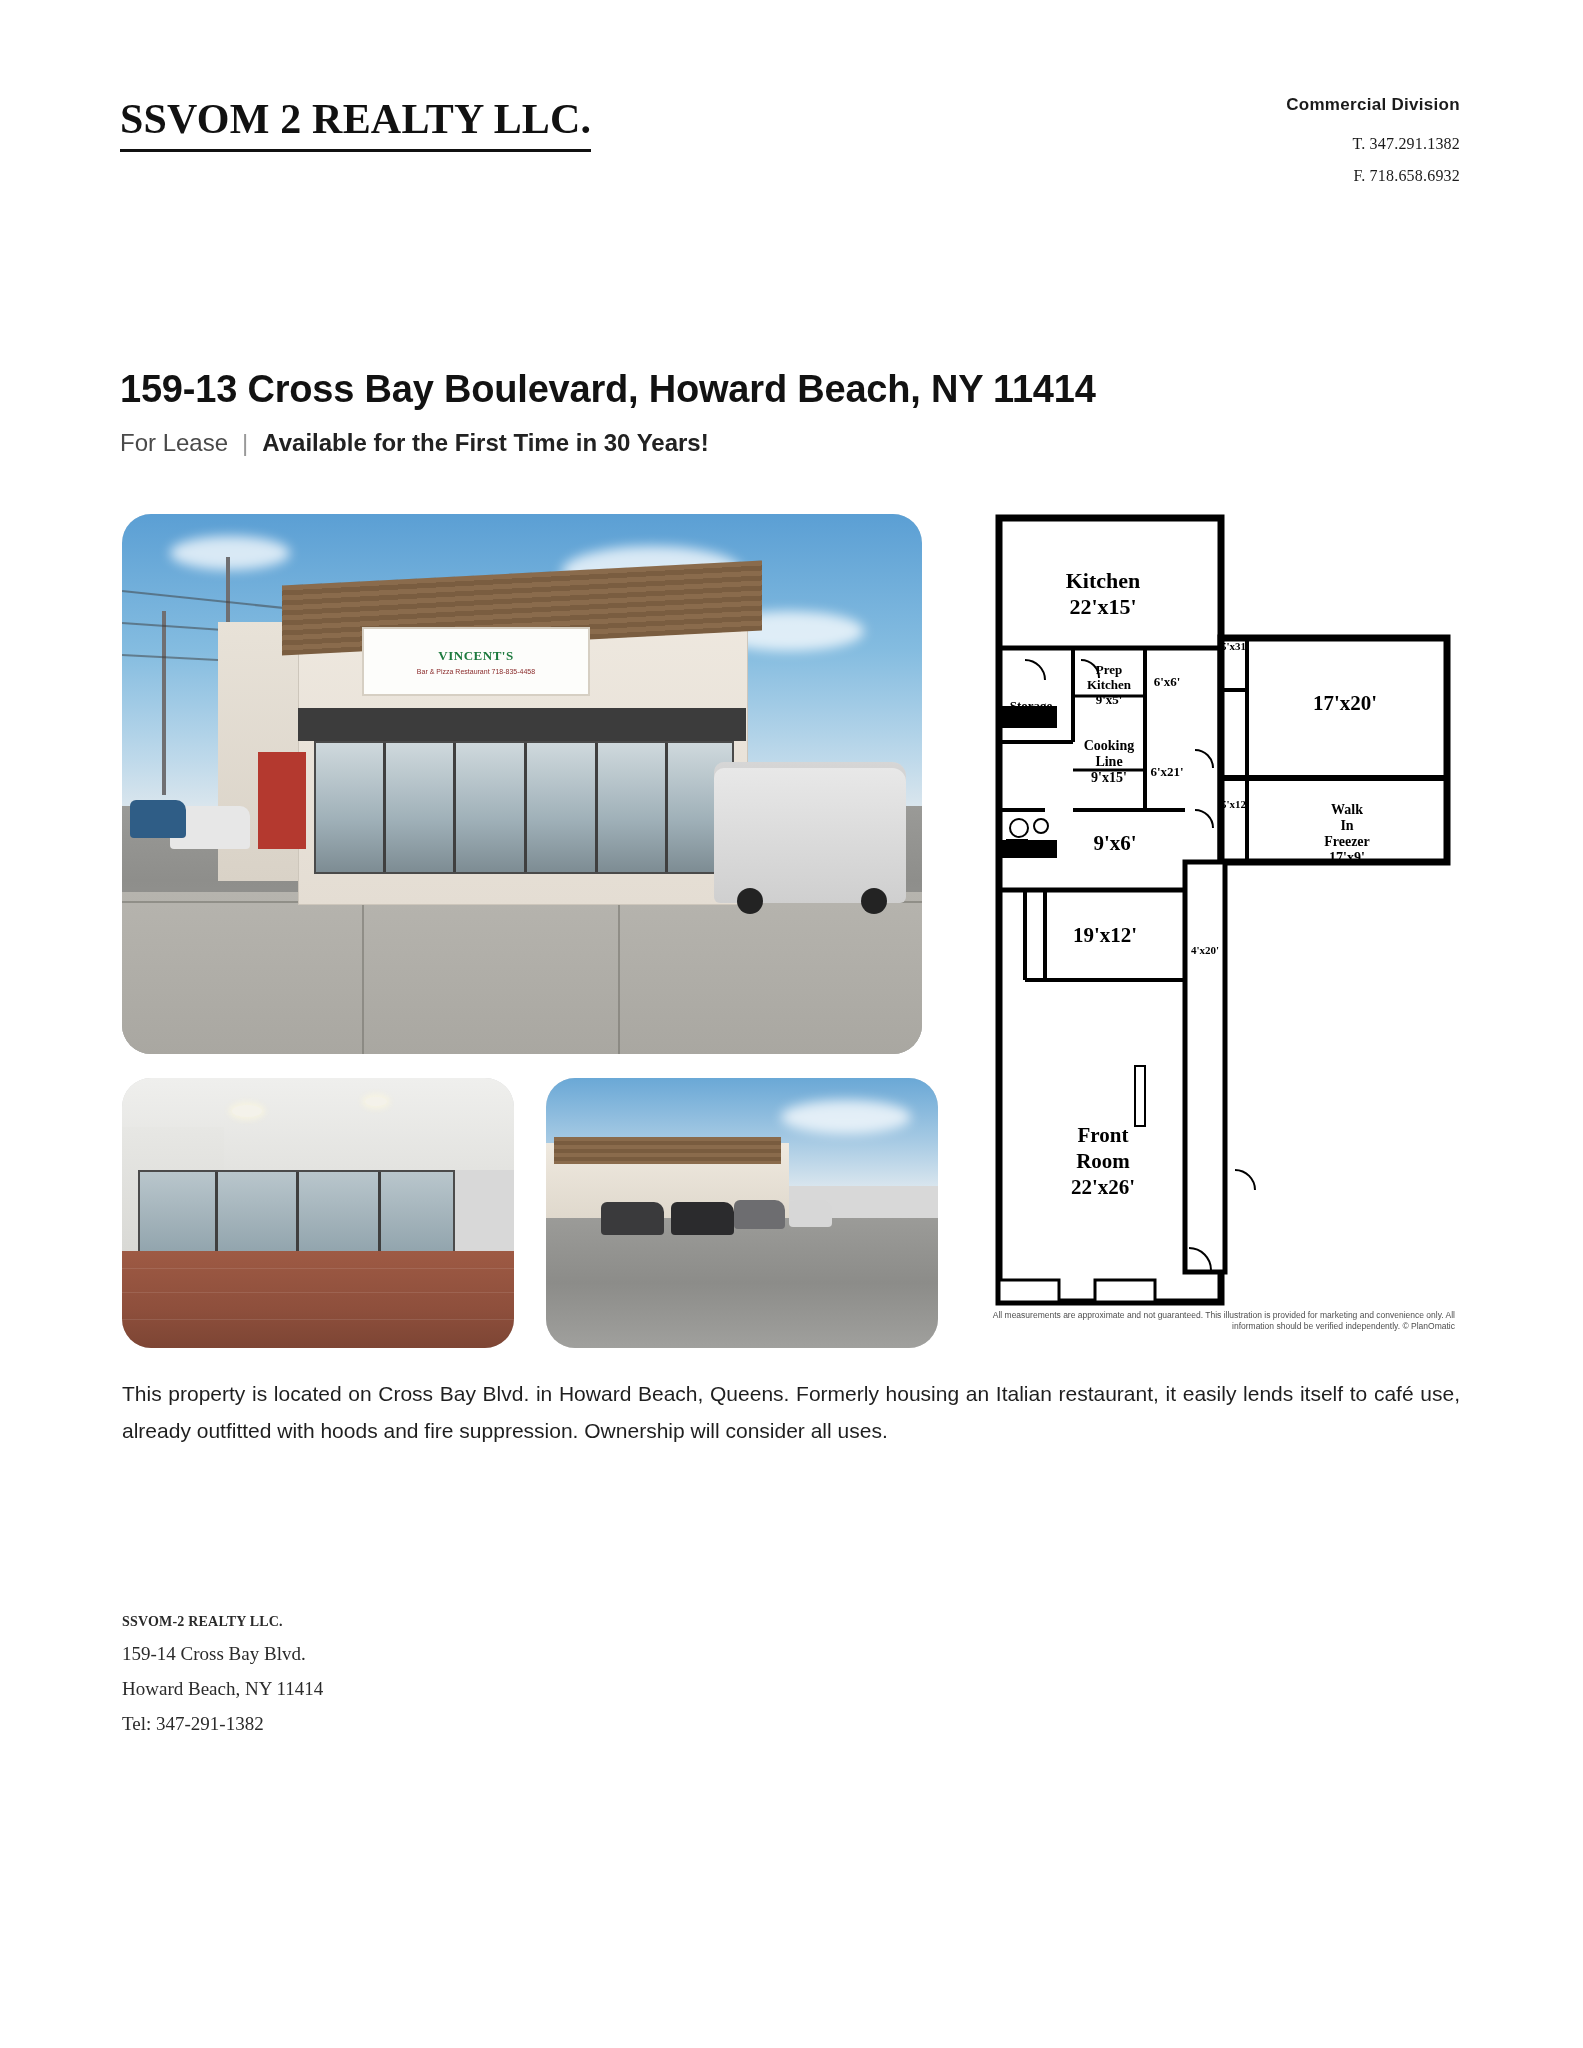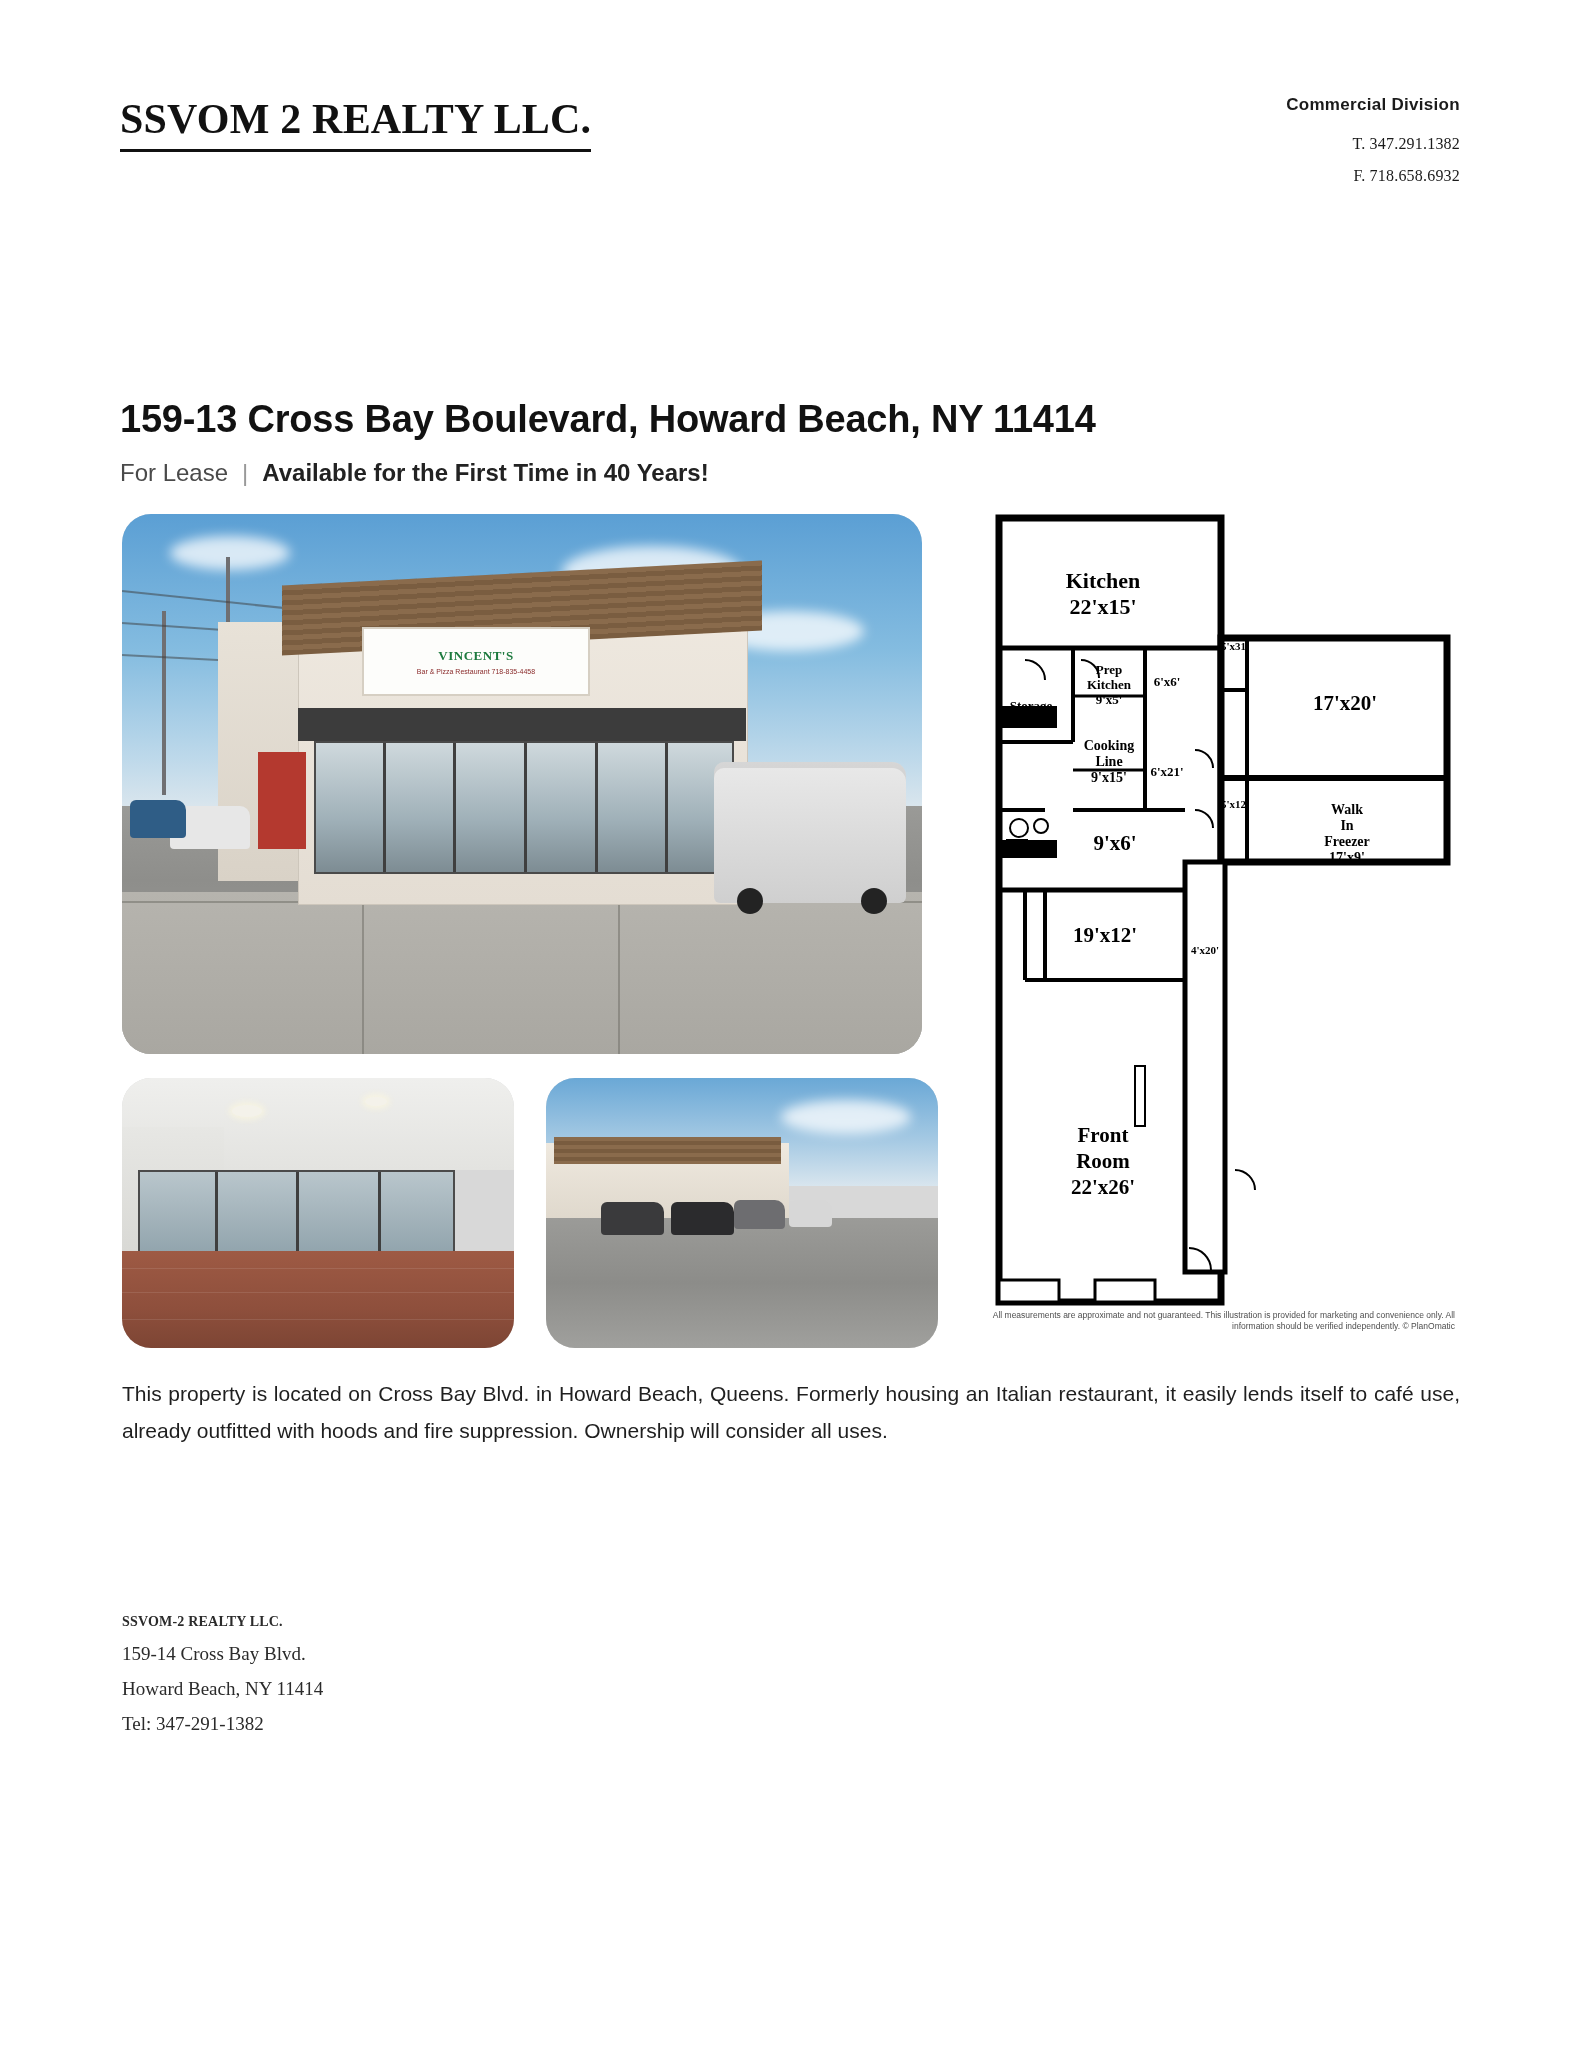--- a/index.html
+++ b/index.html
@@ -78,21 +78,20 @@
     left: 120px;
     top: 368px;
     width: 1350px;
   }
   .addr-title {
     font-size: 38px;
     font-weight: bold;
     color: #121212;
     letter-spacing: -0.2px;
     white-space: nowrap;
-    margin-top: 30px;
   }
   .subtitle-row {
     margin-top: 18px;
     font-size: 24px;
     color: #3a3a3a;
     display: flex;
     align-items: baseline;
   }
   .sub-lease {
     font-weight: normal;
@@ -339,21 +338,21 @@
       <div class="hdr-phone">T.  347.291.1382</div>
       <div class="hdr-fax">F.  718.658.6932</div>
     </div>
   </div>
 
   <div class="title-block">
     <div class="addr-title">159-13 Cross Bay Boulevard, Howard Beach, NY 11414</div>
     <div class="subtitle-row">
       <span class="sub-lease">For Lease</span>
       <span class="sub-sep">|</span>
-      <span class="sub-avail">Available for the First Time in 40 Years!</span>
+      <span class="sub-avail">Available for the First Time in 30 Years!</span>
     </div>
   </div>
 
   <div class="photo photo-main">
     <div class="sky"></div>
     <div class="cloud" style="left:55%;top:6%;width:180px;height:52px;"></div>
     <div class="cloud" style="left:74%;top:18%;width:150px;height:40px;"></div>
     <div class="cloud" style="left:6%;top:4%;width:120px;height:34px;"></div>
 
     <div class="ground"></div>

